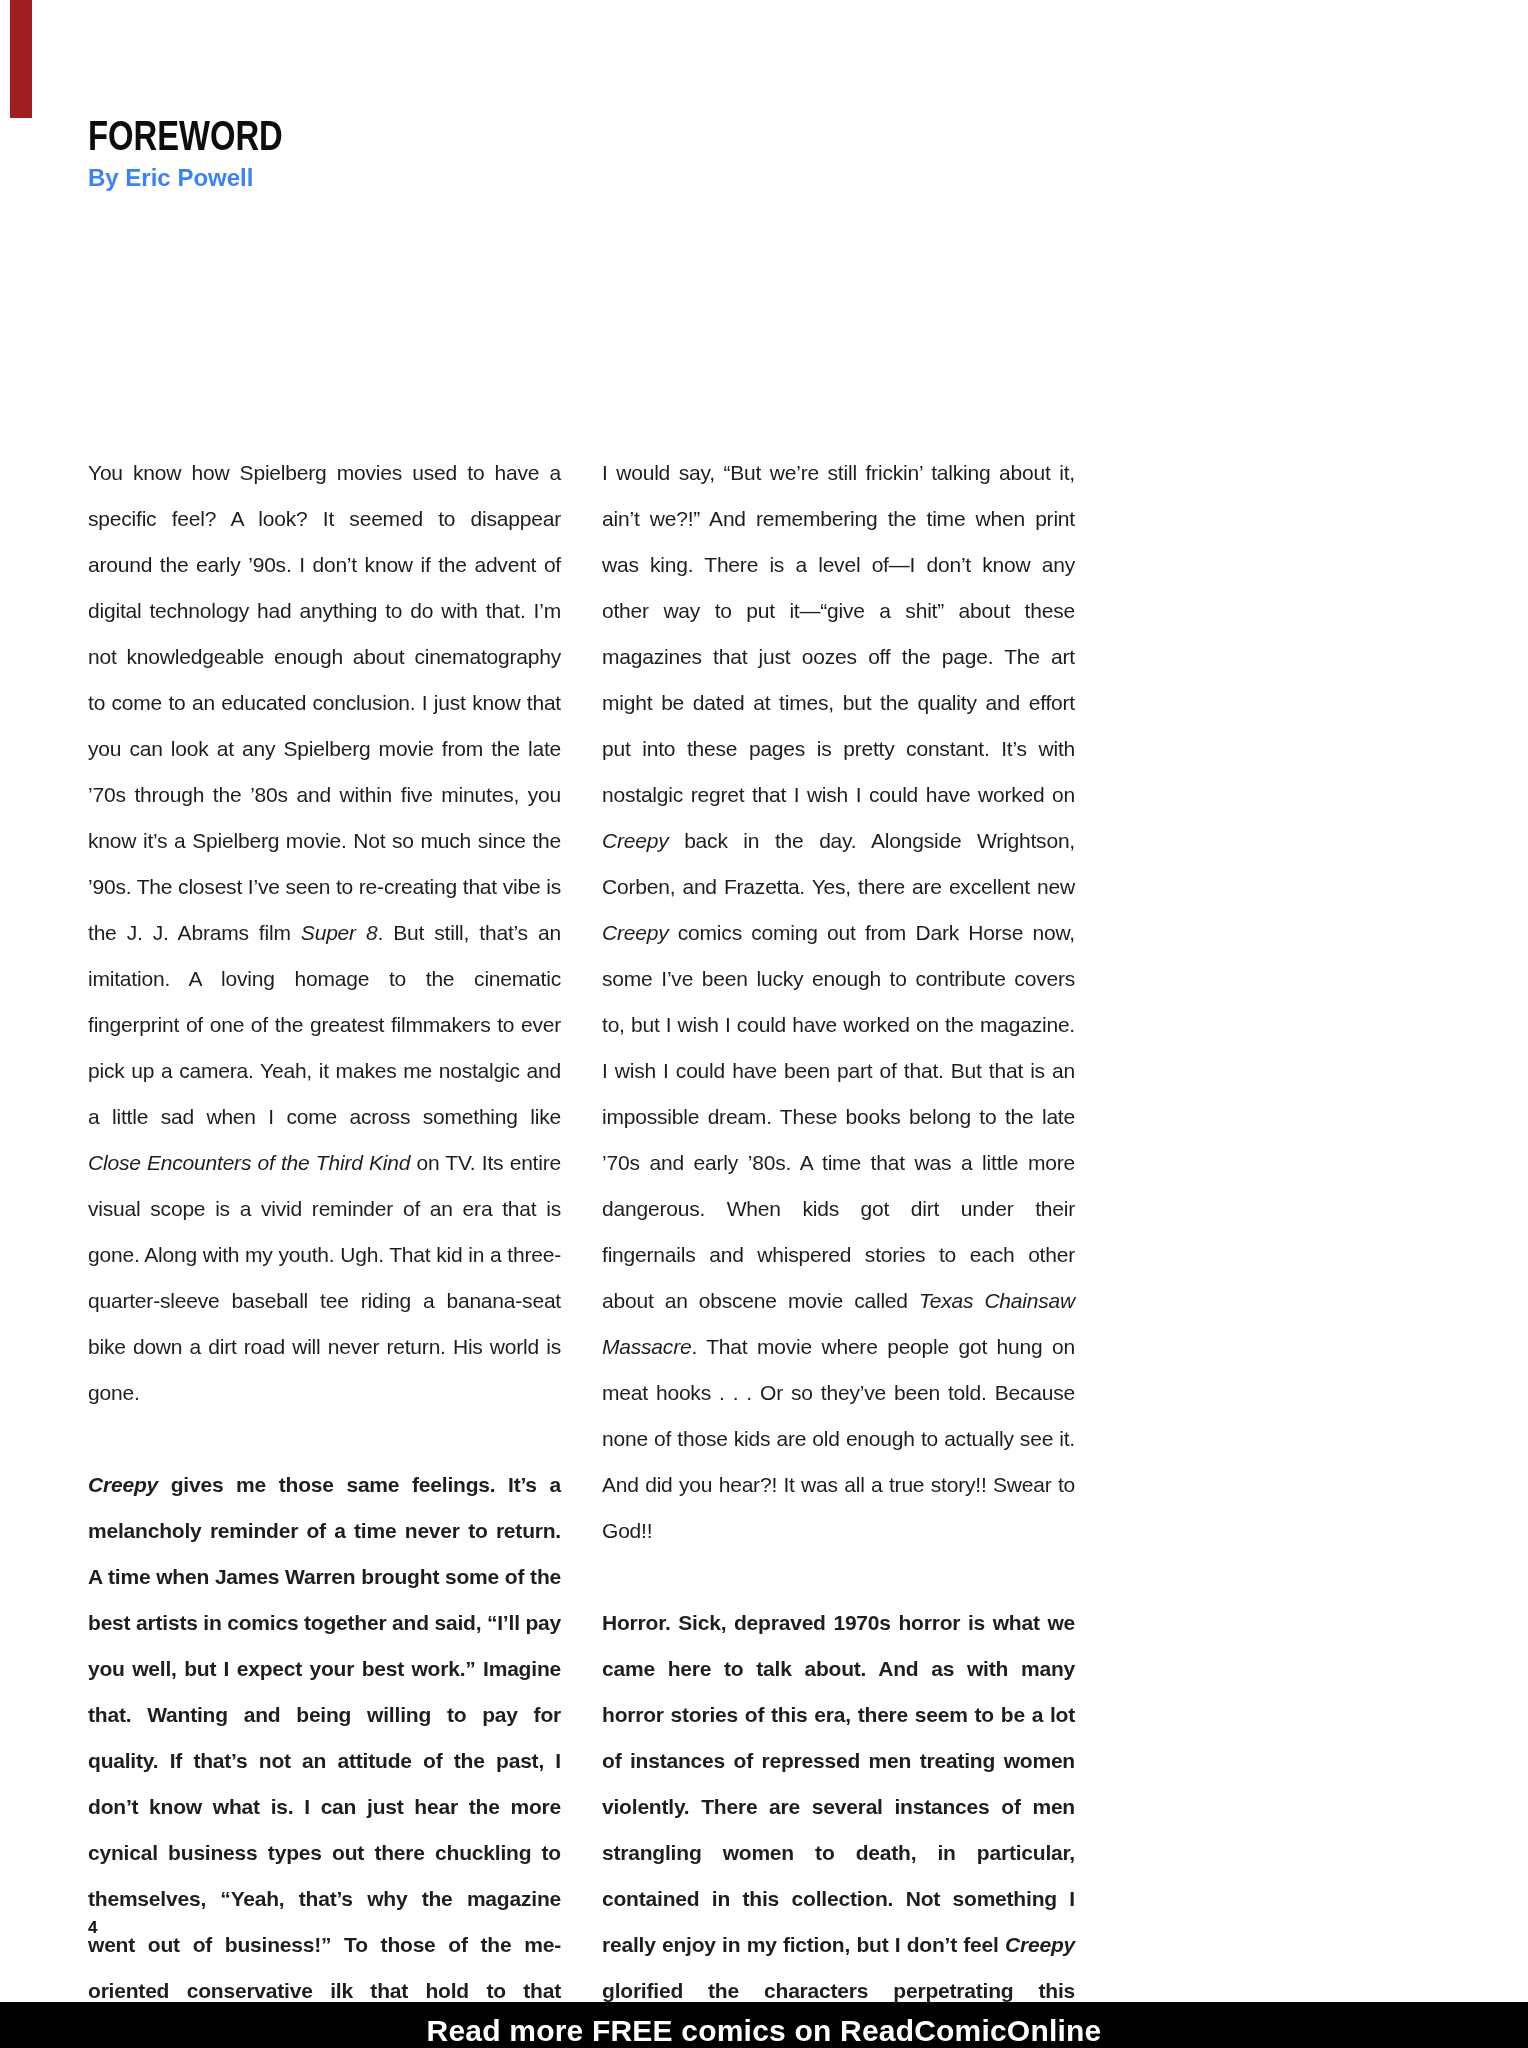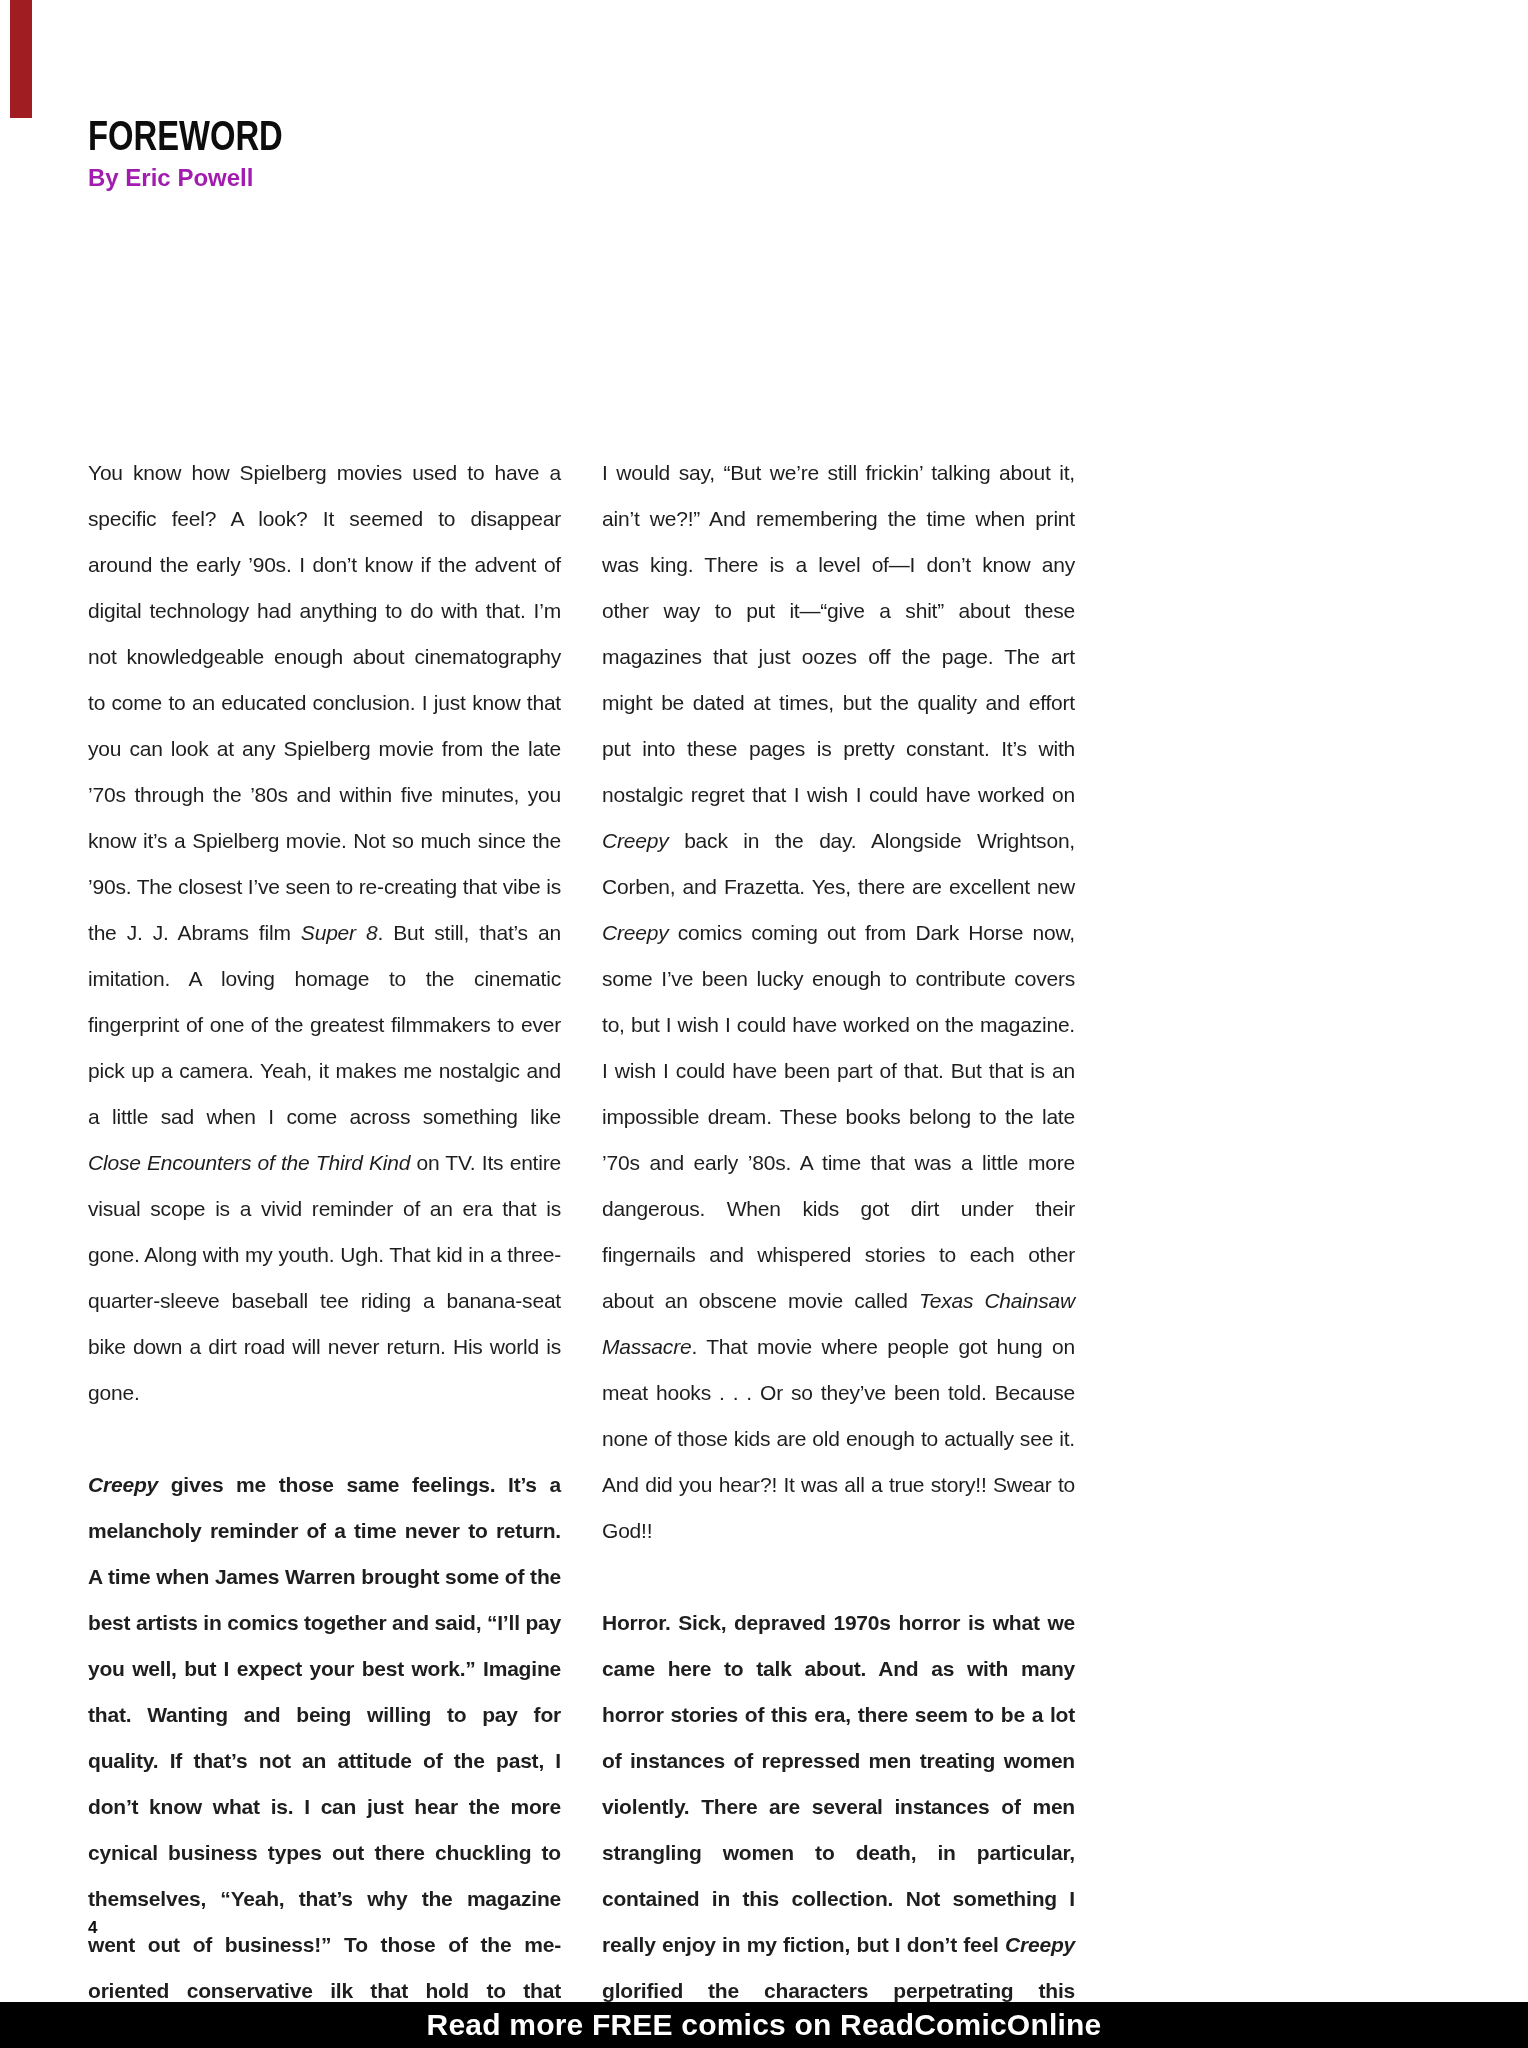--- a/index.html
+++ b/index.html
@@ -39,21 +39,21 @@
     letter-spacing: 0px;
     color: #0d0d0d;
     transform: scaleX(0.78);
     transform-origin: left center;
     white-space: nowrap;
   }
   .byline {
     margin-top: 4px;
     font-size: 24px;
     font-weight: 700;
-    color: #a21caf;
+    color: #3b82f6;
   }
   .columns {
     position: absolute;
     left: 88px;
     top: 450px;
     width: 987px;
     display: flex;
     gap: 41px;
   }
   .column { width: 473px; }
@@ -75,21 +75,21 @@
     color: #0d0d0d;
   }
   .footer-bar {
     position: absolute;
     left: 0;
     bottom: 0;
     width: 100%;
     height: 46px;
     background: var(--footer_bg);
     display: flex;
-    align-items: center;
+    align-items: flex-end;
     justify-content: center;
   }
   .footer-text {
     color: var(--footer_text);
     font-size: 30px;
     font-weight: 700;
     letter-spacing: 0.2px;
   }
 </style>
 </head>

